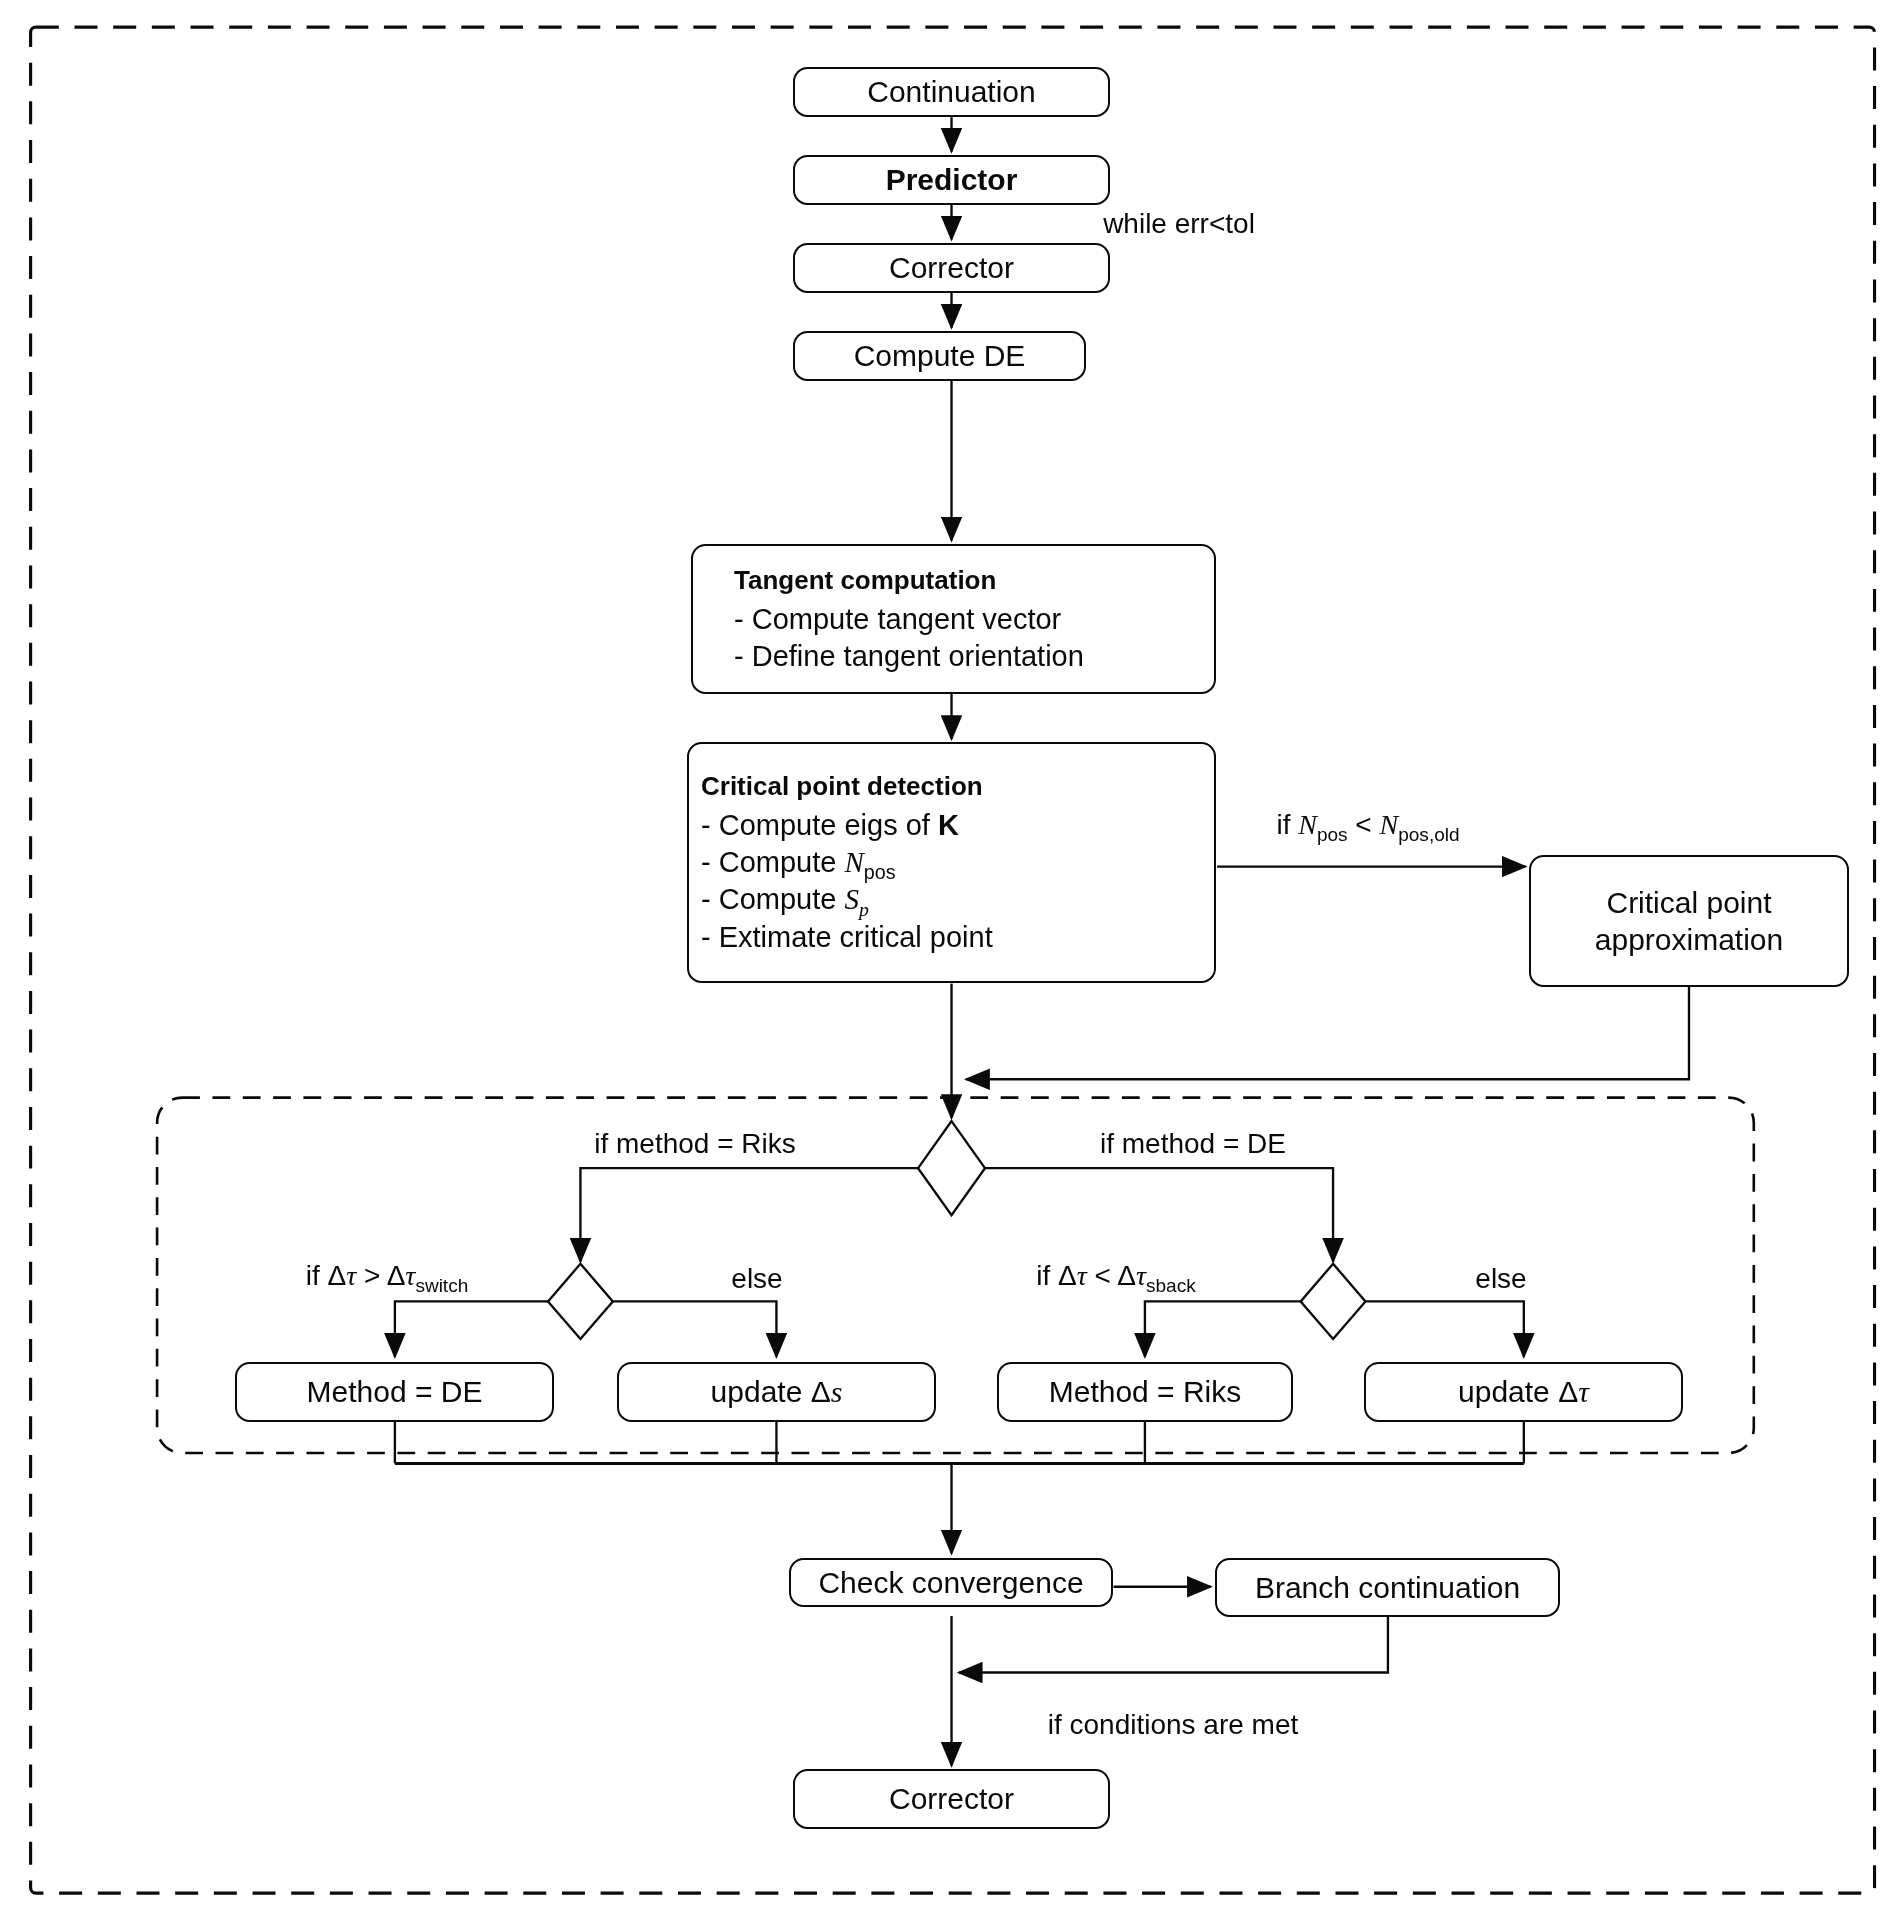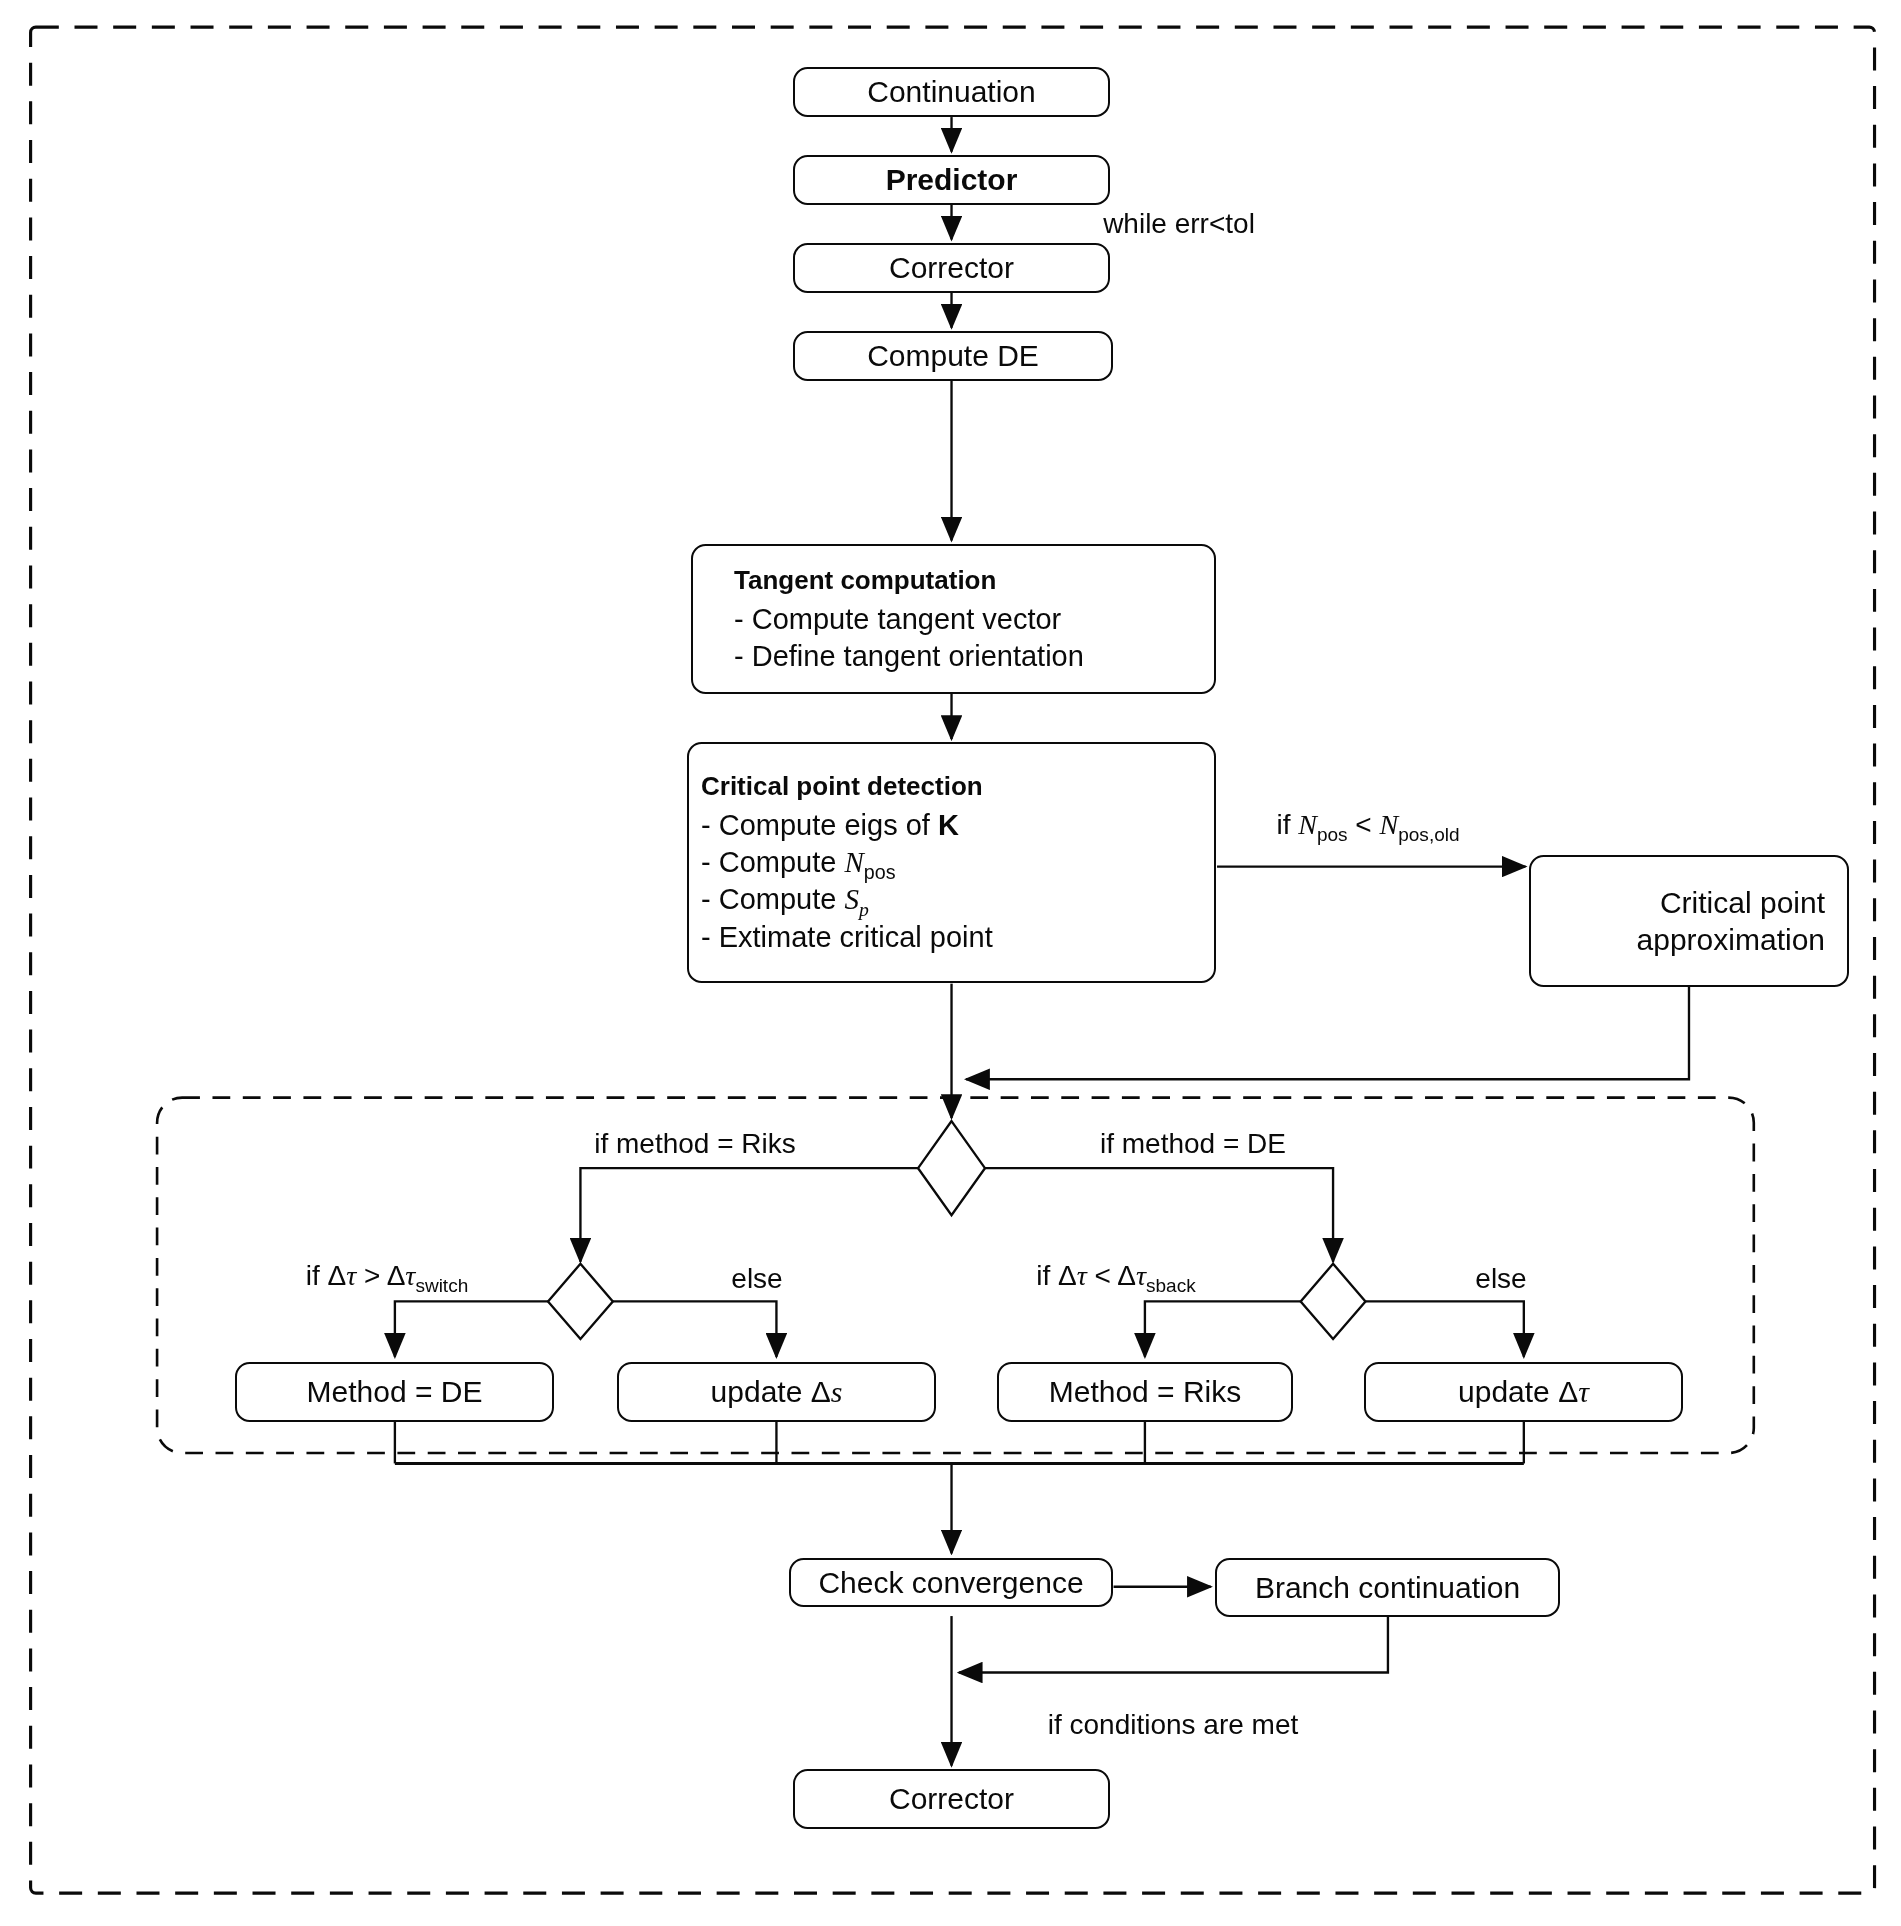--- a/index.html
+++ b/index.html
@@ -13,21 +13,21 @@
   }
   #wires{position:absolute;left:0;top:0;width:1902px;height:1926px;}
   .box{
     position:absolute;
     box-sizing:border-box;
     background:#ffffff;
     border:2.6px solid #0a0a0a;
     border-radius:14.6px;
     display:flex;align-items:center;justify-content:center;
     font-size:30px;line-height:1.25;
-    text-align:right;
+    text-align:center;
     z-index:3;
   }
   .box.multi{
     flex-direction:column;
     align-items:flex-start;
     justify-content:center;
     text-align:left;
     padding-left:41px;padding-right:15.7px;
   }
   .box.multi .t{font-weight:bold;font-size:26px;margin-bottom:3.1px;}
@@ -97,21 +97,21 @@
       <polygon points="2550,2418 2612,2490 2550,2562 2488,2490"></polygon>
     </g>
   </svg>
 
   <div class="box" style="left:793px;top:67px;width:317px;height:50px;">Continuation</div>
 
   <div class="box" style="left:793px;top:155px;width:317px;height:50px;font-weight:bold;">Predictor</div>
 
   <div class="box" style="left:793px;top:243px;width:317px;height:50px;">Corrector</div>
 
-  <div class="box" style="left:793px;top:331px;width:320px;height:50px;">Compute DE</div>
+  <div class="box" style="left:793px;top:331px;width:293px;height:50px;">Compute DE</div>
 
   <div class="box multi" style="left:691px;top:544px;width:525px;height:150px;">
     <div class="t">Tangent computation</div>
     <div class="ln">- Compute tangent vector</div>
     <div class="ln">- Define tangent orientation</div>
   </div>
 
   <div class="box multi" style="left:687px;top:742px;width:529px;height:241px;padding-left:12px;">
     <div class="t">Critical point detection</div>
     <div class="ln">- Compute eigs of <b>K</b></div>

